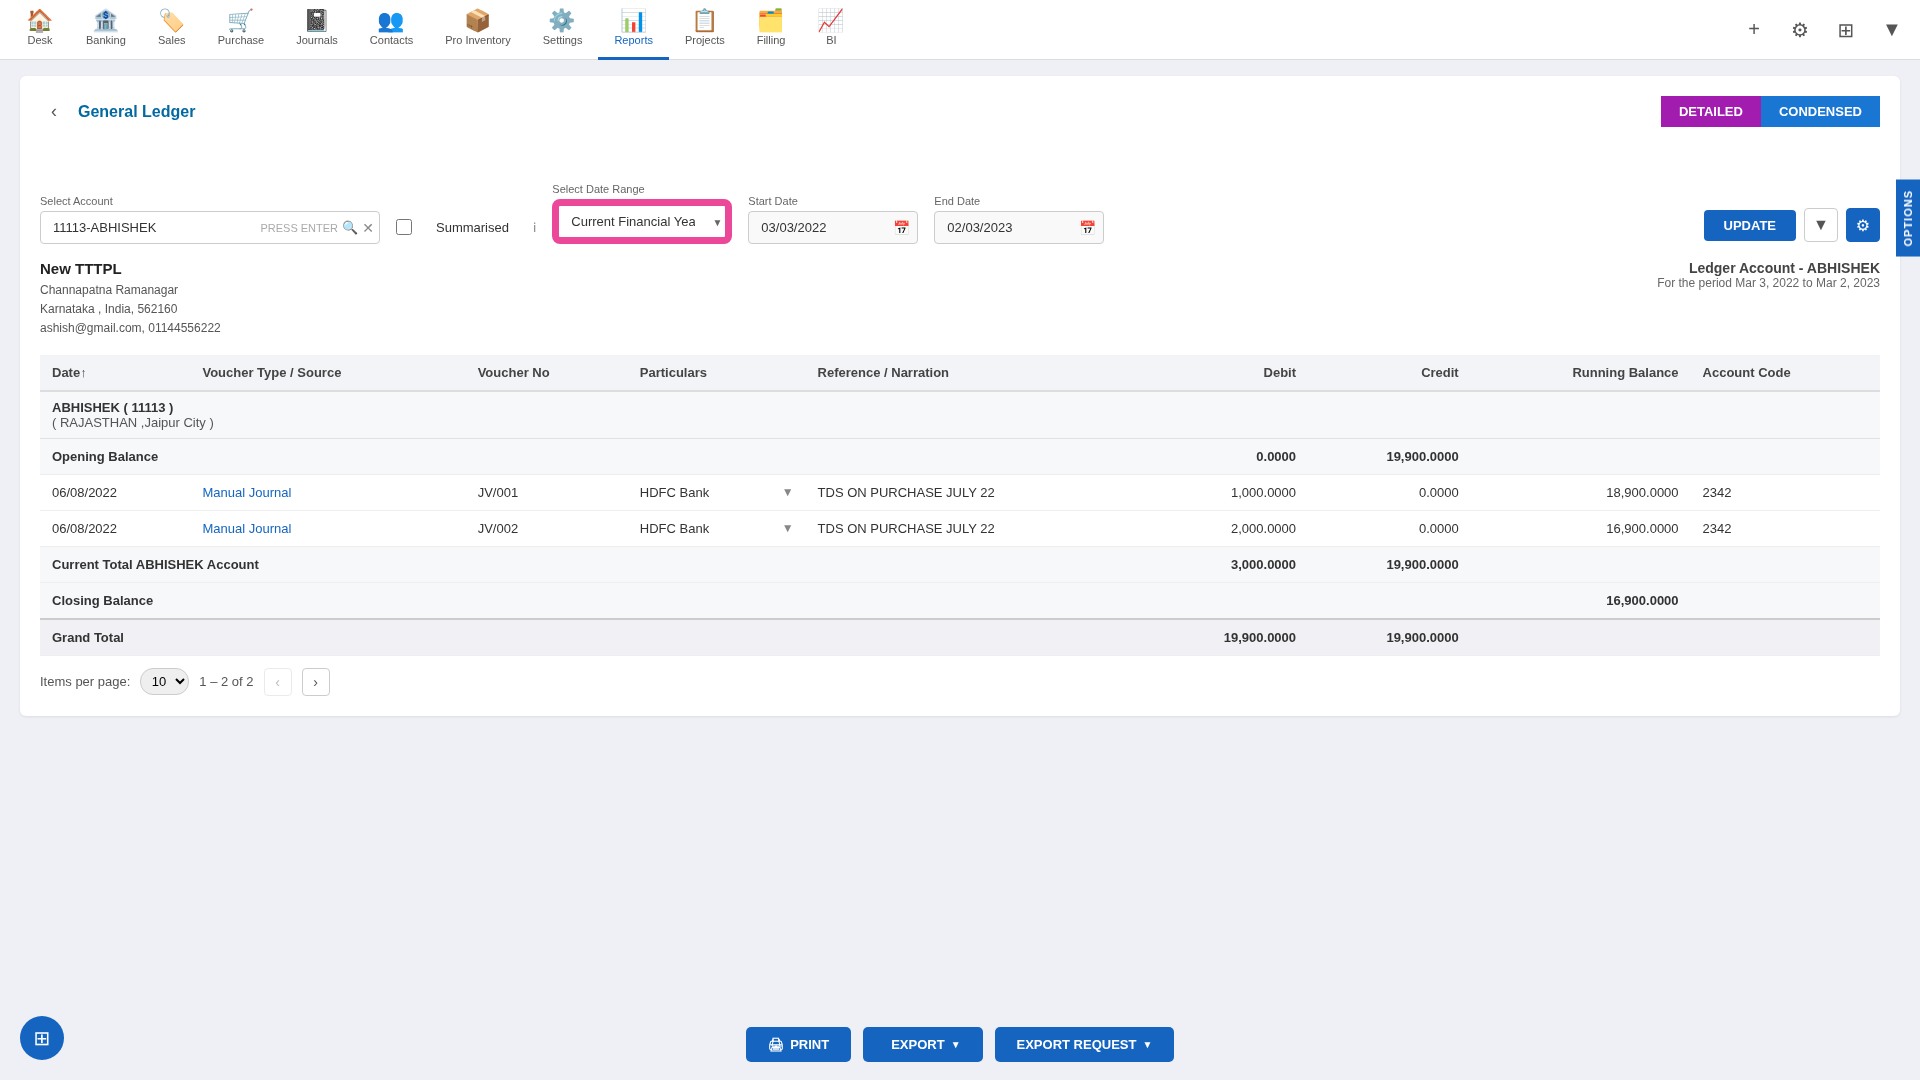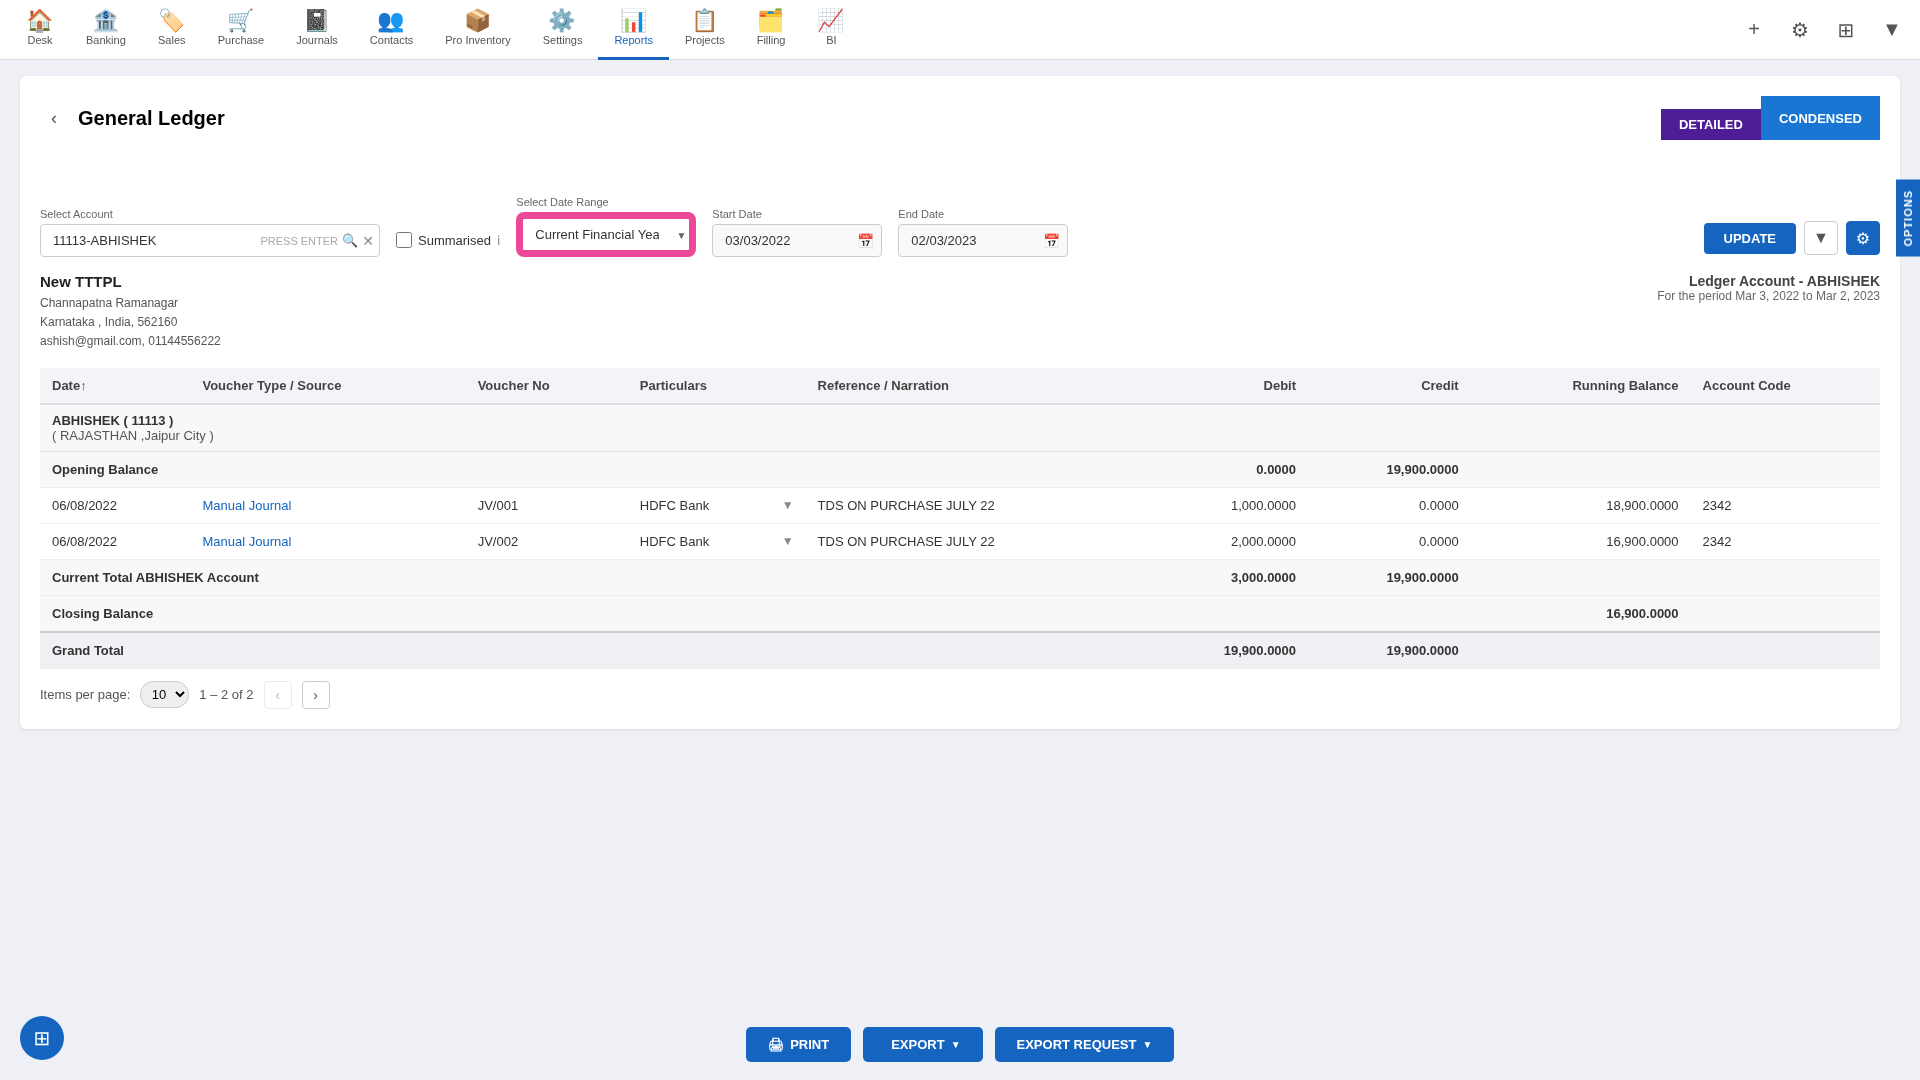--- a/index.html
+++ b/index.html
@@ -95,37 +95,37 @@
       height: 28px;
       display: flex;
       align-items: center;
       justify-content: center;
       cursor: pointer;
       color: #555;
       font-size: 18px;
       border-radius: 50%;
     }
     .page-title {
-      font-size: 20px;
+      font-size: 16px;
       font-weight: 600;
-      color: #000000;
+      color: #0369a1;
     }
     .view-toggle {
       display: flex;
       gap: 0;
     }
     .view-btn {
       padding: 8px 18px;
       font-size: 13px;
       font-weight: 600;
       cursor: pointer;
       border: none;
       color: #fff;
     }
-    .view-btn.detailed { background: #4c1d95; margin-top: 13px; }
+    .view-btn.detailed { background: #a21caf; }
     .view-btn.condensed { background: #1976d2; }
 
     
     .options-tab {
       position: fixed;
       right: 0;
       top: 180px;
       background: #1565c0;
       color: #fff;
       writing-mode: vertical-lr;
@@ -220,21 +220,21 @@
       right: 8px;
       top: 50%;
       transform: translateY(-50%);
       color: #888;
       font-size: 14px;
       pointer-events: none;
     }
     .summarised-check {
       display: flex;
       align-items: center;
-      gap: 6px;
+      gap: 24px;
       font-size: 13px;
       color: #333;
       padding-bottom: 6px;
     }
     .summarised-check input[type=checkbox] {
       width: 16px;
       height: 16px;
       cursor: pointer;
     }
 

